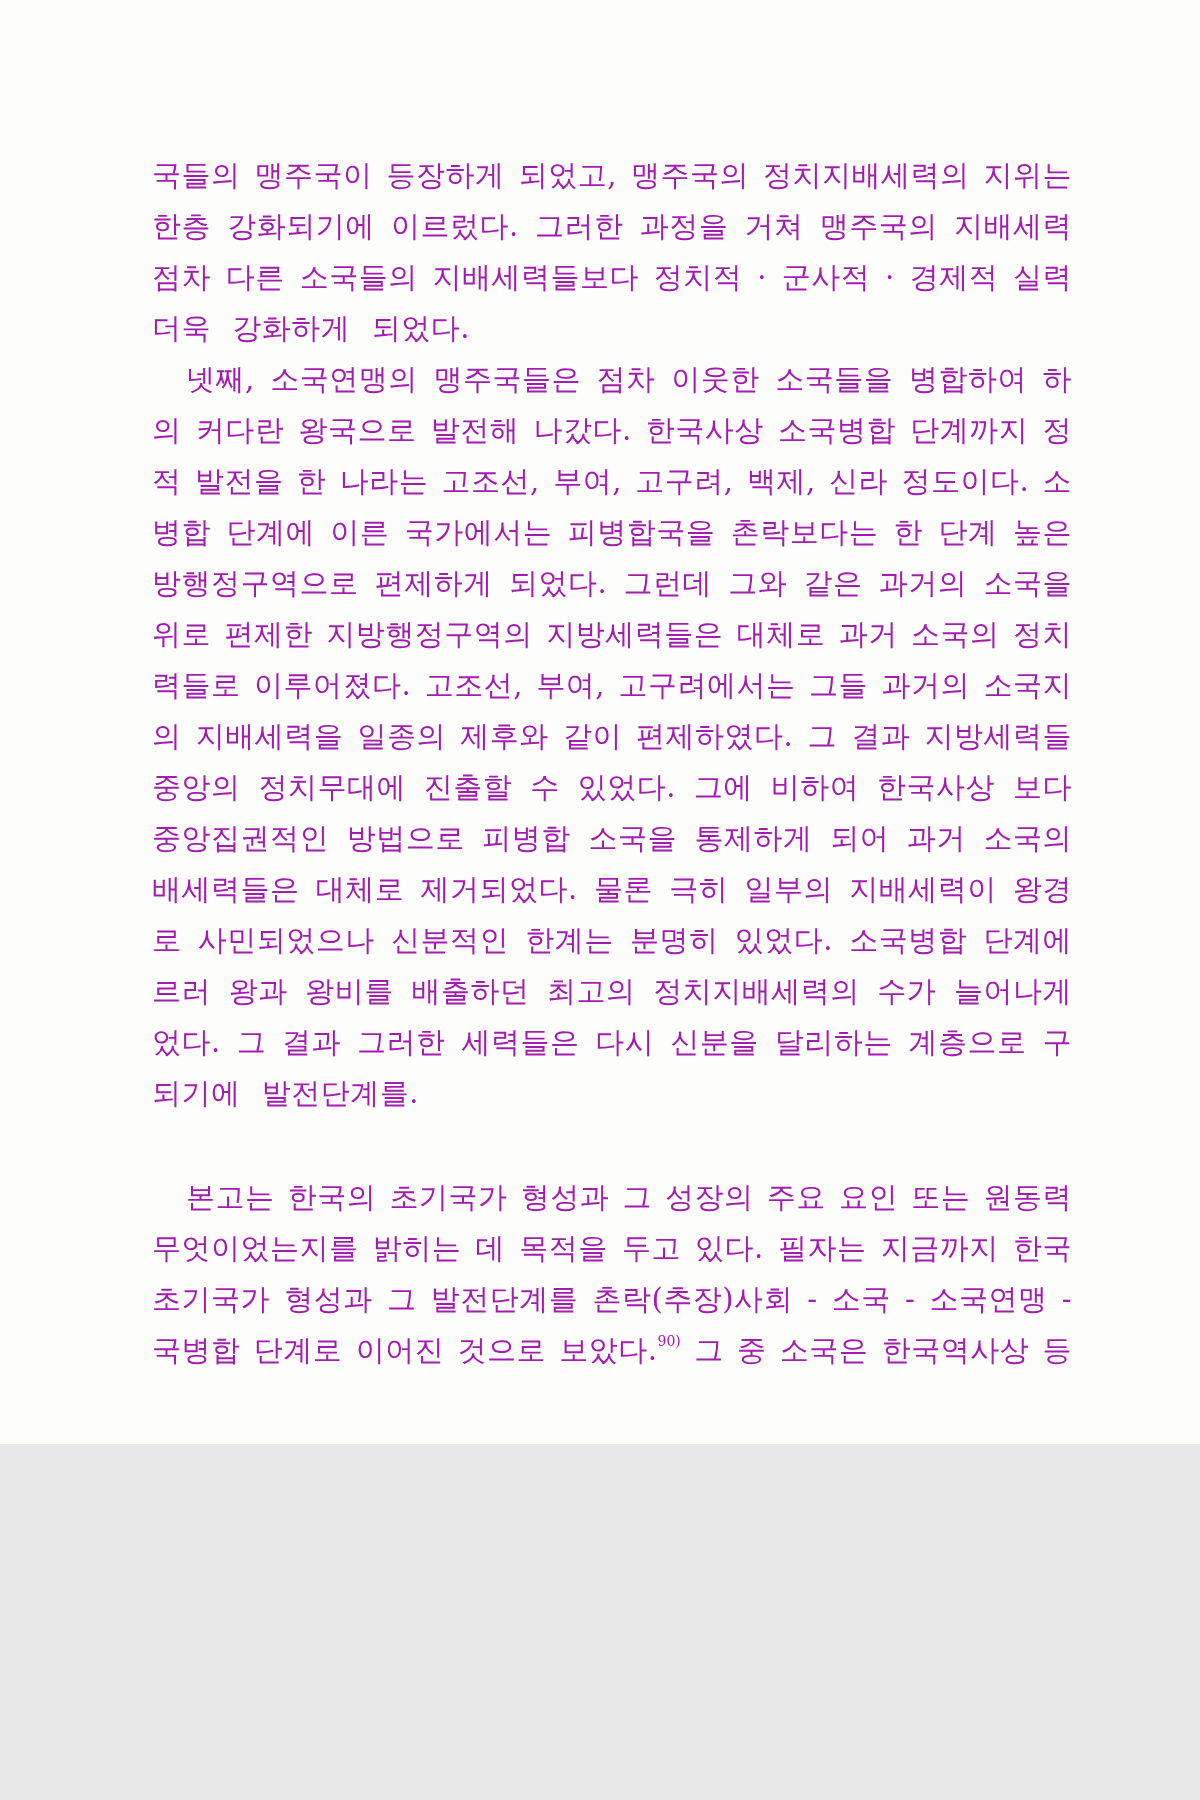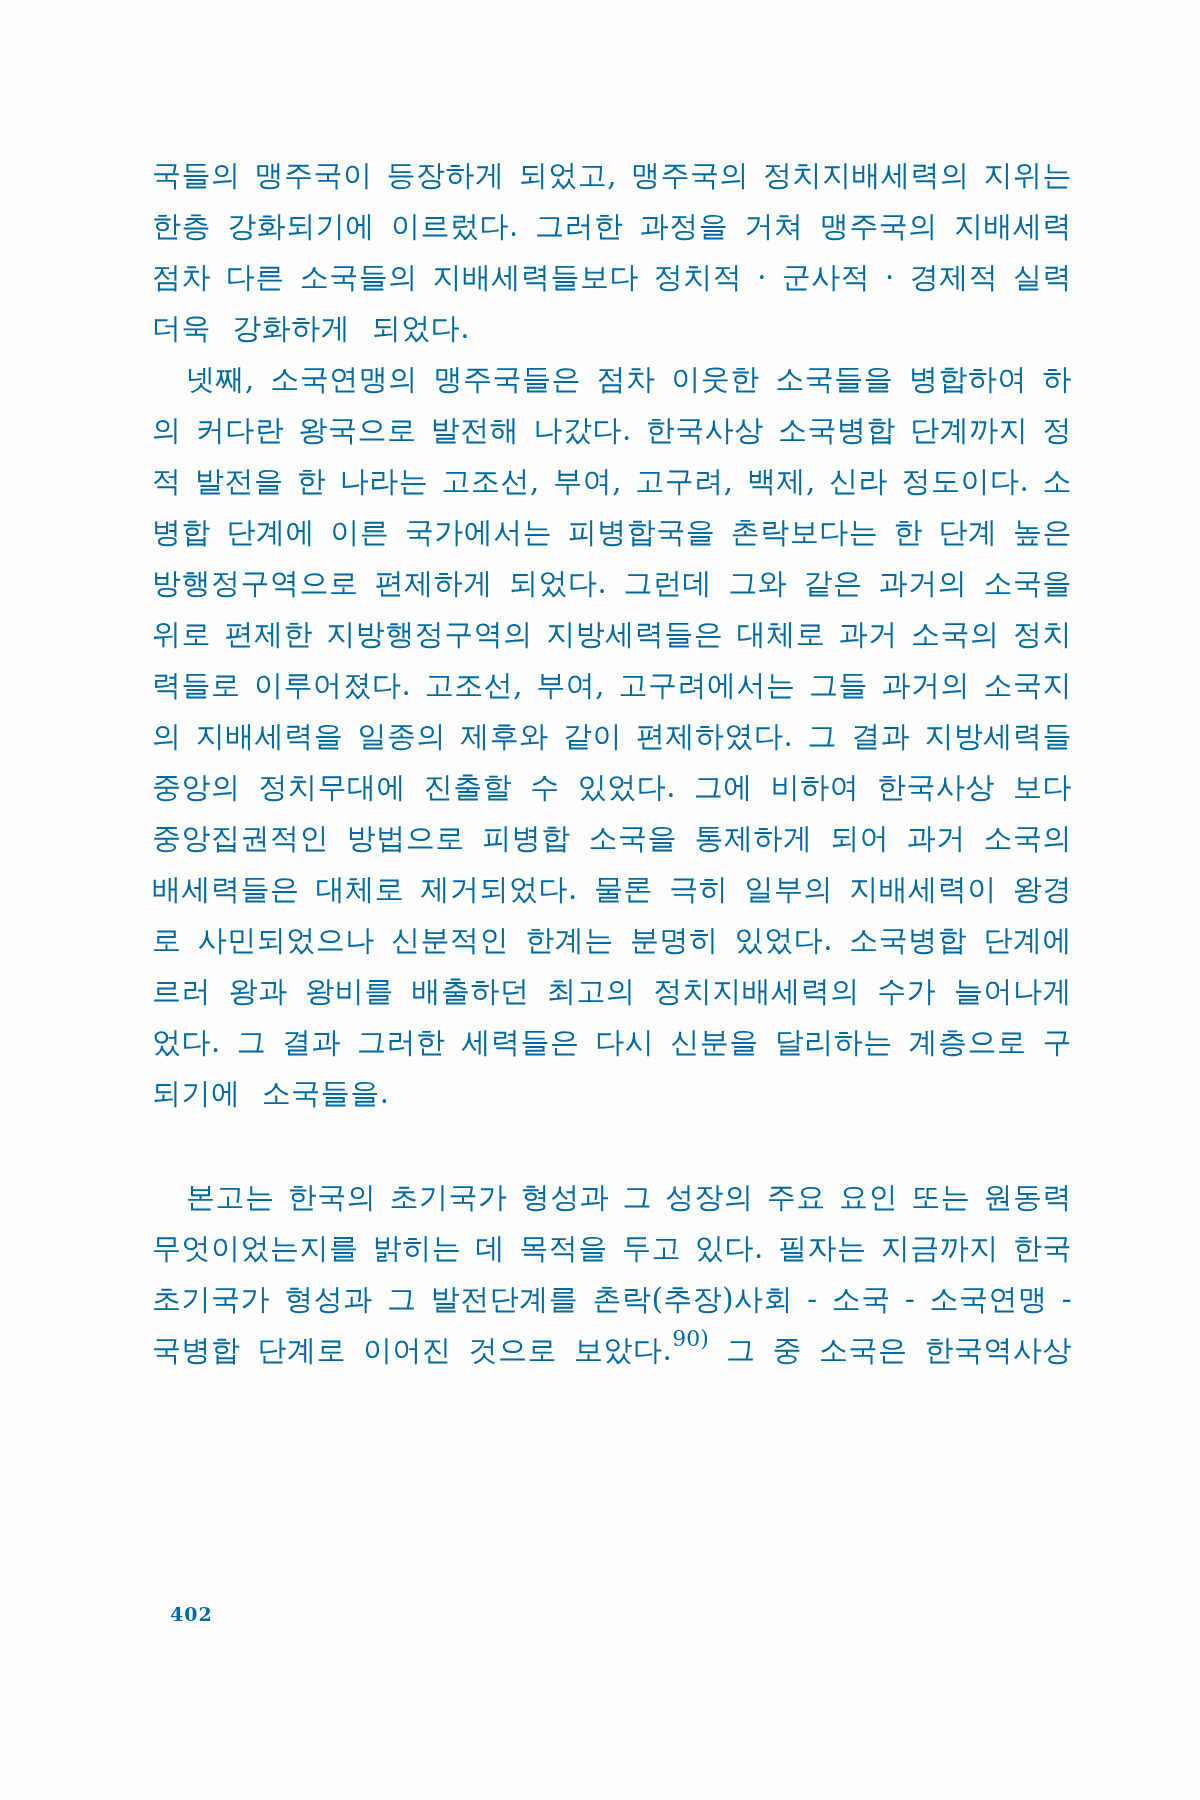--- a/index.html
+++ b/index.html
@@ -1,21 +1,21 @@
 <!DOCTYPE html>
 <html lang="ko"><head>
 <meta charset="utf-8">
 <style>
   html,body{margin:0;padding:0;background:#e8e8e8;}
   .page{
     position:relative;
-    width:1200px;height:1800px;
+    width:1200px;height:1444px;
     margin:0 auto;
     background:#fdfdfb;
-    color:#0369a1;
+    color:#a21caf;
     font-family:"DejaVu Serif","Liberation Serif",serif;
     overflow:hidden;
   }
   .text-column{
     position:absolute;
     left:152px;top:150px;
     width:920px;
   }
   .para{margin:0;padding:0;}
   .line{
@@ -48,21 +48,21 @@
     margin-right:27px;
     letter-spacing:0;
   }
   .heading .title{
     font-size:37px;
     letter-spacing:1.5px;
     word-spacing:0.22em;
   }
   .para.section{margin-top:53px;}
   .fn{
-    font-size:22px;
+    font-size:14px;
     letter-spacing:0;
     word-spacing:0;
     vertical-align:14px;
     line-height:0;
   }
   .page-number{
     position:absolute;
     left:170px;top:1597px;
     font-size:19px;
     font-weight:bold;
@@ -89,21 +89,21 @@
         <div class="line fill">방행정구역으로 편제하게 되었다. 그런데 그와 같은 과거의 소국을 단</div>
         <div class="line fill">위로 편제한 지방행정구역의 지방세력들은 대체로 과거 소국의 정치세</div>
         <div class="line fill">력들로 이루어졌다. 고조선, 부여, 고구려에서는 그들 과거의 소국지역</div>
         <div class="line fill">의 지배세력을 일종의 제후와 같이 편제하였다. 그 결과 지방세력들이</div>
         <div class="line fill">중앙의 정치무대에 진출할 수 있었다. 그에 비하여 한국사상 보다</div>
         <div class="line fill">중앙집권적인 방법으로 피병합 소국을 통제하게 되어 과거 소국의 지</div>
         <div class="line fill">배세력들은 대체로 제거되었다. 물론 극히 일부의 지배세력이 왕경으</div>
         <div class="line fill">로 사민되었으나 신분적인 한계는 분명히 있었다. 소국병합 단계에 이</div>
         <div class="line fill">르러 왕과 왕비를 배출하던 최고의 정치지배세력의 수가 늘어나게 되</div>
         <div class="line fill">었다. 그 결과 그러한 세력들은 다시 신분을 달리하는 계층으로 구분</div>
-        <div class="line endline">되기에 소국들을.</div>
+        <div class="line endline">되기에 발전단계를.</div>
       </div>
       <div class="para section">
         <div class="line fill indent">본고는 한국의 초기국가 형성과 그 성장의 주요 요인 또는 원동력이</div>
         <div class="line fill">무엇이었는지를 밝히는 데 목적을 두고 있다. 필자는 지금까지 한국의</div>
         <div class="line fill">초기국가 형성과 그 발전단계를 촌락(추장)사회 - 소국 - 소국연맹 - 소</div>
         <div class="line fill"><span>국병합 단계로 이어진 것으로 보았다.</span><span class="fn">90)</span><span> 그 중 소국은 한국역사상 등장</span></div>
       </div>
     </div>
   <div class="page-number">402</div>
 </div>

